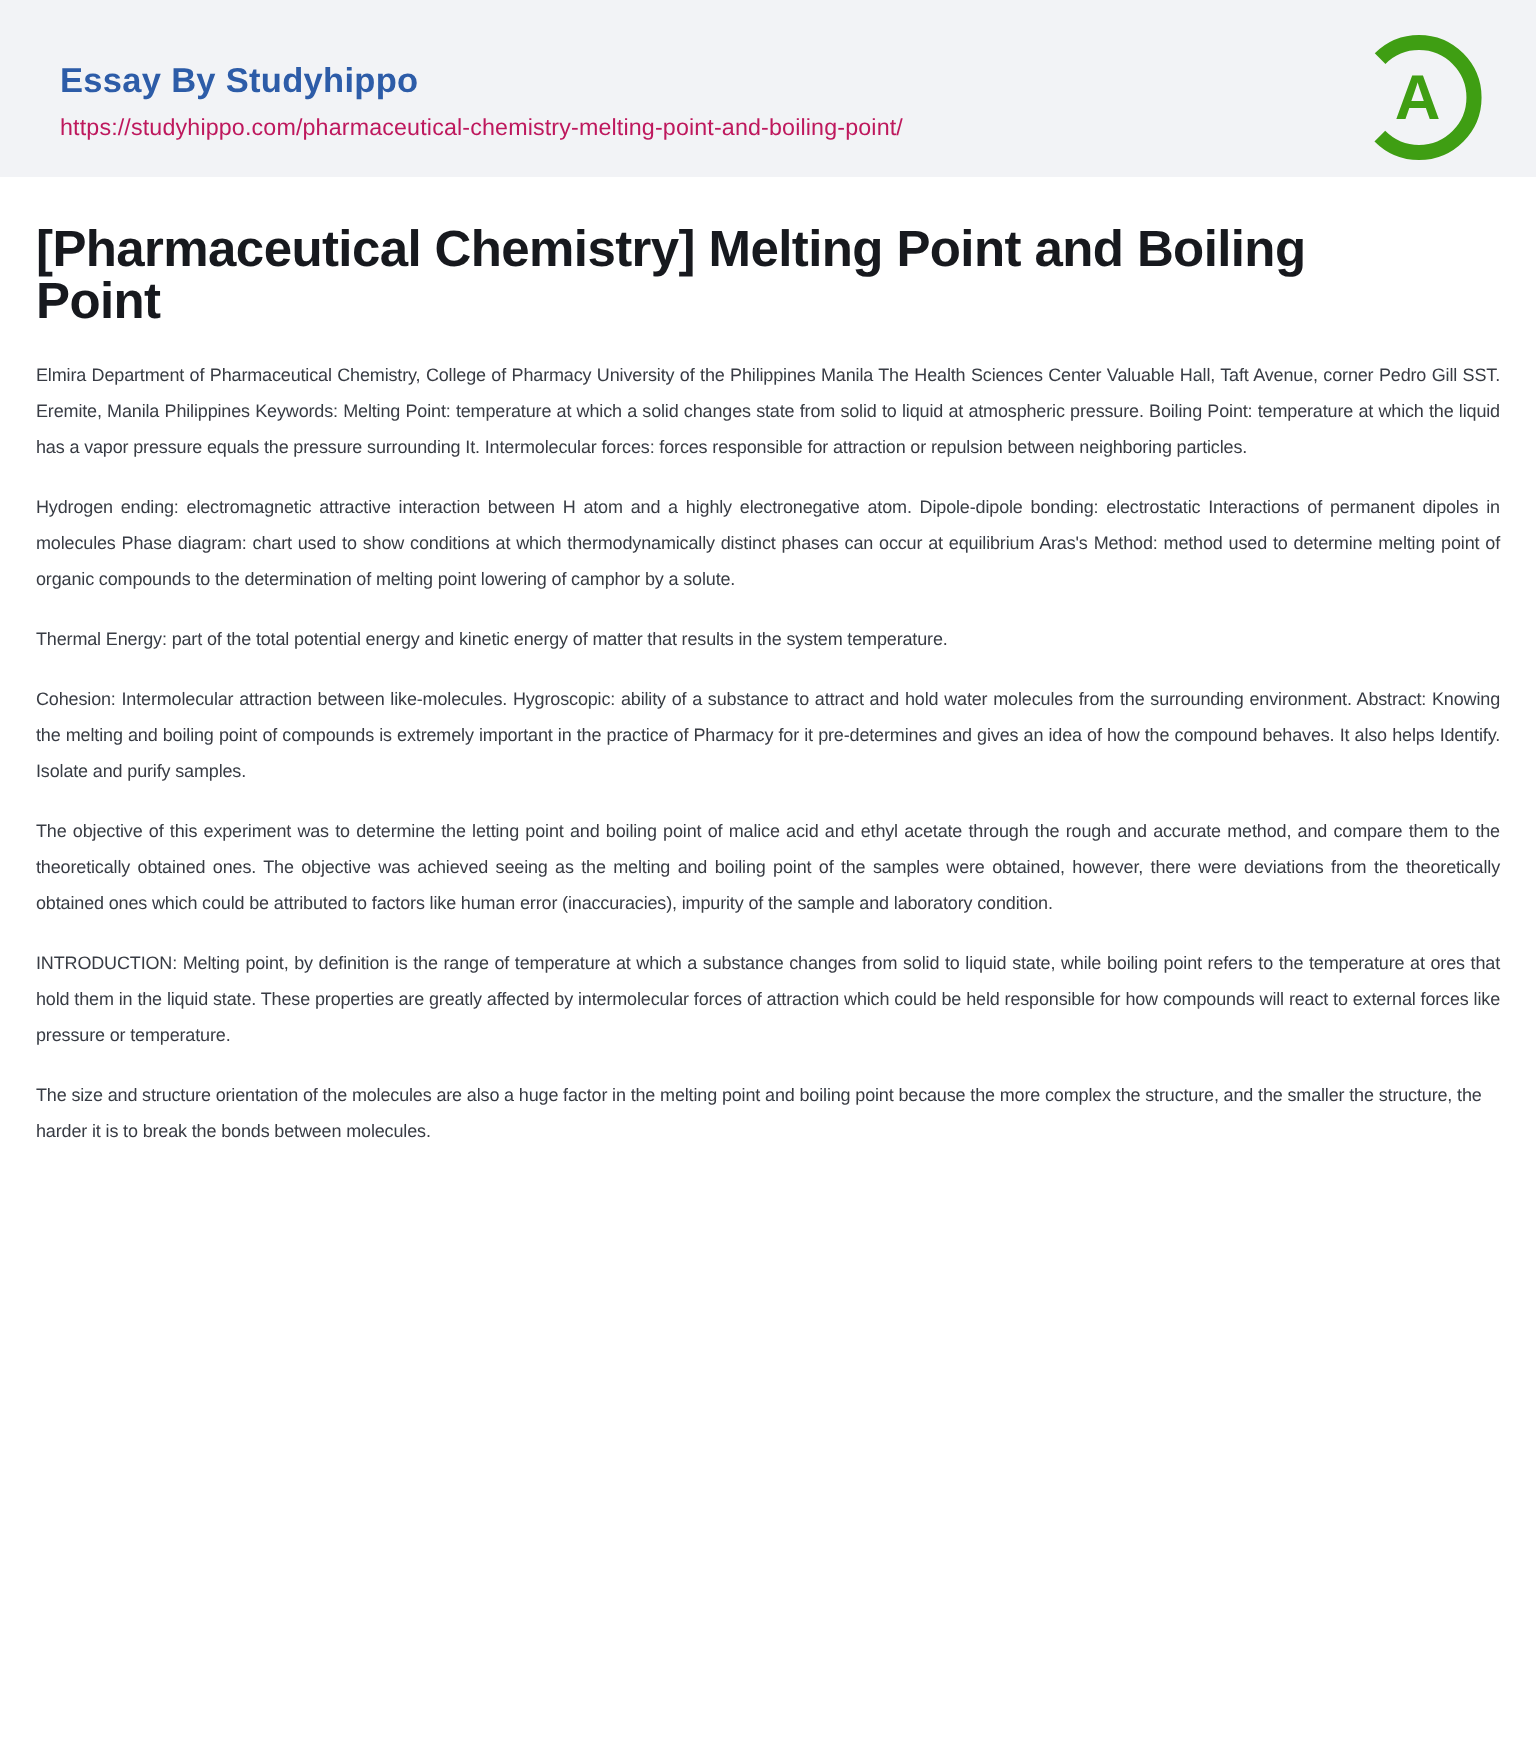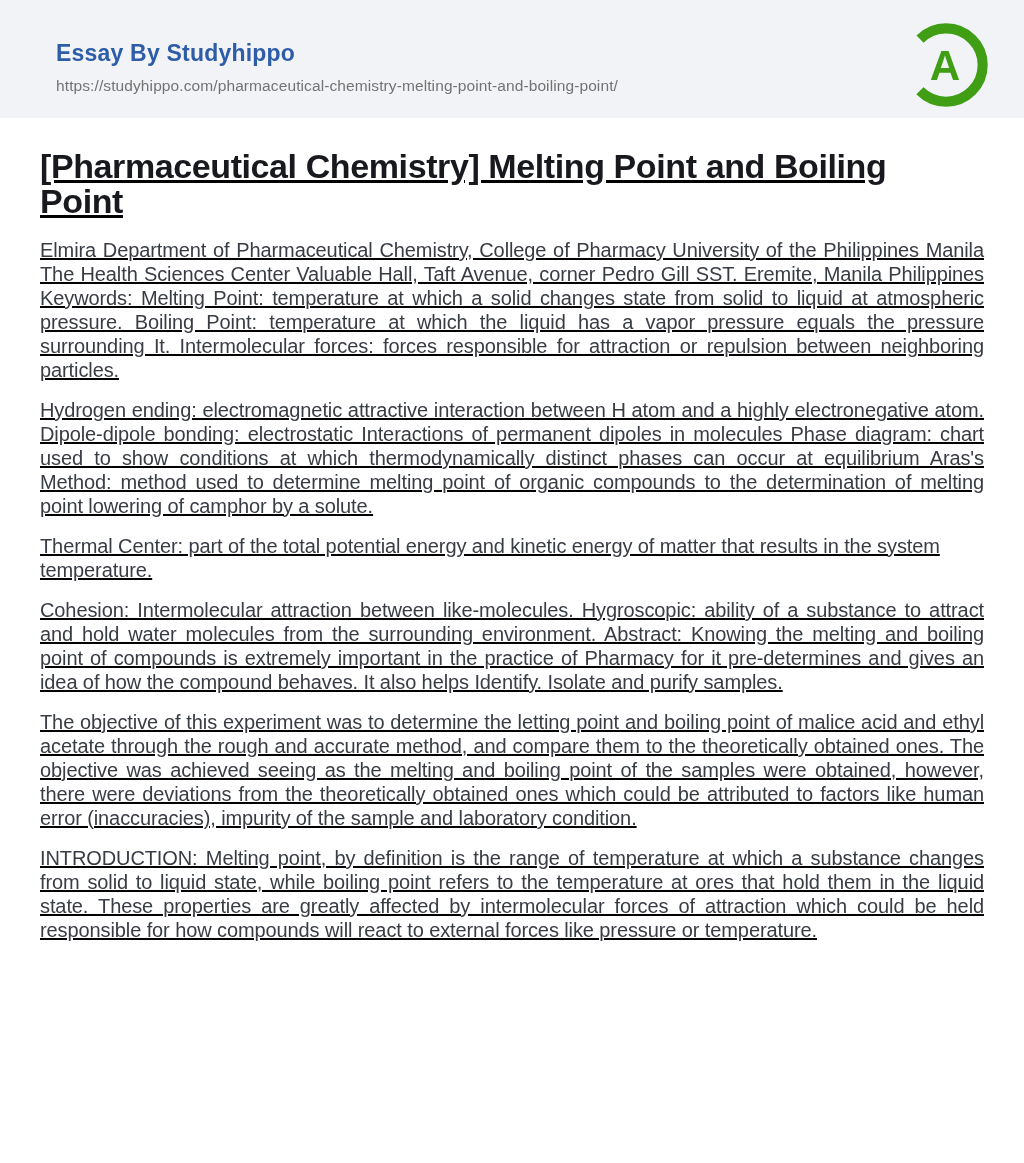--- a/index.html
+++ b/index.html
@@ -18,68 +18,67 @@
   
   .page-header {
     position: relative;
     width: 100%;
     height: 118px;
     background: #f2f3f6;
     box-sizing: border-box;
   }
   .header-text-block {
     position: absolute;
-    left: 56px;
+    left: 40px;
     top: 40px;
   }
   .site-title {
     margin: 0;
     font-size: 23px;
     font-weight: 700;
     letter-spacing: 0.2px;
     color: #2d5ca8;
     line-height: 26px;
   }
   .essay-url {
     display: block;
     margin-top: 11px;
     font-size: 15.5px;
     font-weight: 400;
-    color: #737373;
+    color: #be185d;
     text-decoration: none;
     line-height: 18px;
     letter-spacing: 0.1px;
   }
   .logo-wrap {
     position: absolute;
     top: 21px;
     right: 34px;
     width: 88px;
     height: 88px;
     cursor: pointer;
   }
 
   
   .article {
-    padding: 0 40px;
+    padding: 0 24px;
     box-sizing: border-box;
-    text-decoration: underline;
   }
   .page-title {
     margin: 31px 0 19px 0;
     max-width: 880px;
     font-size: 34px;
     line-height: 35px;
     font-weight: 700;
     letter-spacing: -0.4px;
     color: #17191e;
   }
   .article p {
     margin: 0 0 16px 0;
-    font-size: 20px;
+    font-size: 12px;
     line-height: 24px;
     color: #383c44;
     letter-spacing: -0.1px;
   }
   .article p.justify { text-align: justify; }
   .article p.left { text-align: left; }
 </style>
 </head>
 <body>
 
@@ -94,18 +93,19 @@
       <text x="47" y="64" text-anchor="middle" font-family="Liberation Sans, sans-serif" font-size="46" font-weight="bold" fill="#3f9e13">A</text>
     </svg>
   </div>
 </header>
 
 <main class="article">
   <h2 class="page-title">[Pharmaceutical Chemistry] Melting Point and Boiling Point</h2>
   <div id="paragraphs">
       <p class="justify">Elmira Department of Pharmaceutical Chemistry, College of Pharmacy University of the Philippines Manila The Health Sciences Center Valuable Hall, Taft Avenue, corner Pedro Gill SST. Eremite, Manila Philippines Keywords: Melting Point: temperature at which a solid changes state from solid to liquid at atmospheric pressure. Boiling Point: temperature at which the liquid has a vapor pressure equals the pressure surrounding It. Intermolecular forces: forces responsible for attraction or repulsion between neighboring particles.</p>
       <p class="justify">Hydrogen ending: electromagnetic attractive interaction between H atom and a highly electronegative atom. Dipole-dipole bonding: electrostatic Interactions of permanent dipoles in molecules Phase diagram: chart used to show conditions at which thermodynamically distinct phases can occur at equilibrium Aras's Method: method used to determine melting point of organic compounds to the determination of melting point lowering of camphor by a solute.</p>
-      <p class="left">Thermal Center: part of the total potential energy and kinetic energy of matter that results in the system temperature.</p>
+      <p class="left">Thermal Energy: part of the total potential energy and kinetic energy of matter that results in the system temperature.</p>
       <p class="justify">Cohesion: Intermolecular attraction between like-molecules. Hygroscopic: ability of a substance to attract and hold water molecules from the surrounding environment. Abstract: Knowing the melting and boiling point of compounds is extremely important in the practice of Pharmacy for it pre-determines and gives an idea of how the compound behaves. It also helps Identify. Isolate and purify samples.</p>
       <p class="justify">The objective of this experiment was to determine the letting point and boiling point of malice acid and ethyl acetate through the rough and accurate method, and compare them to the theoretically obtained ones. The objective was achieved seeing as the melting and boiling point of the samples were obtained, however, there were deviations from the theoretically obtained ones which could be attributed to factors like human error (inaccuracies), impurity of the sample and laboratory condition.</p>
       <p class="justify">INTRODUCTION: Melting point, by definition is the range of temperature at which a substance changes from solid to liquid state, while boiling point refers to the temperature at ores that hold them in the liquid state. These properties are greatly affected by intermolecular forces of attraction which could be held responsible for how compounds will react to external forces like pressure or temperature.</p>
+      <p class="left">The size and structure orientation of the molecules are also a huge factor in the melting point and boiling point because the more complex the structure, and the smaller the structure, the harder it is to break the bonds between molecules.</p>
     </div>
 </main>
 
 </body></html>

